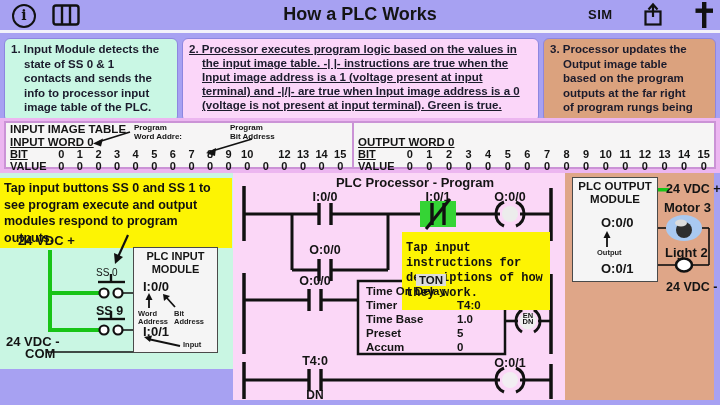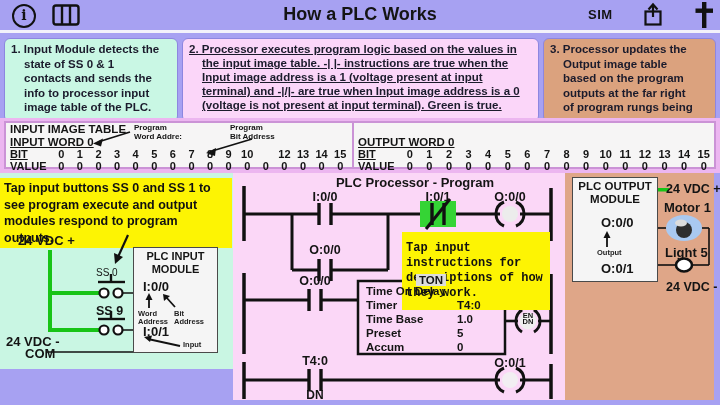--- a/index.html
+++ b/index.html
@@ -356,19 +356,19 @@
       <div class="modtitle" style="font-size:11.5px;">PLC OUTPUT MODULE</div>
       <span class="addr" style="left:28px;top:37px;">O:0/0</span>
       <svg width="83" height="102">
         <line x1="34" y1="69" x2="34" y2="57" stroke="#111" stroke-width="1.8"></line>
         <polygon points="34,53 30.5,60 37.5,60" fill="#111"></polygon>
       </svg>
       <span class="tiny" style="left:24px;top:71px;">Output</span>
       <span class="addr" style="left:28px;top:83px;">O:0/1</span>
     </div>
     <span class="t" style="left:101px;top:9px;font-size:12.5px;font-weight:bold;">24 VDC +</span>
-    <span class="t" style="left:99px;top:27px;font-size:13px;font-weight:600;">Motor 1</span>
-    <span class="t" style="left:100px;top:72px;font-size:13px;font-weight:600;">Light 5</span>
+    <span class="t" style="left:99px;top:27px;font-size:13px;font-weight:600;">Motor 3</span>
+    <span class="t" style="left:100px;top:72px;font-size:13px;font-weight:600;">Light 2</span>
     <span class="t" style="left:101px;top:107px;font-size:12.5px;font-weight:bold;">24 VDC -</span>
   </div>
 
   <div class="bottomstrip"></div>
 </div>
 
 </body></html>

